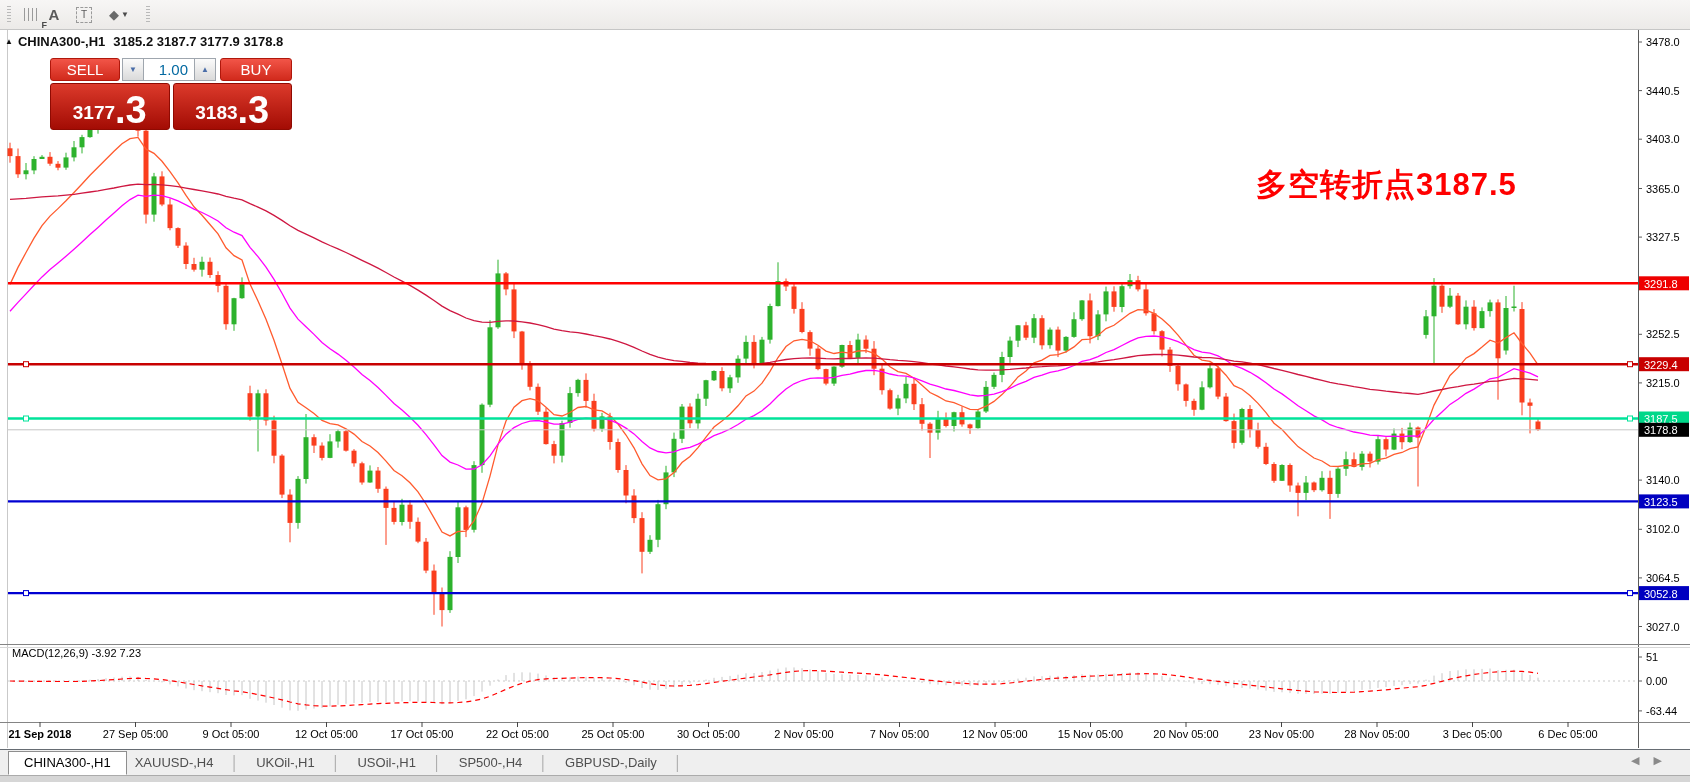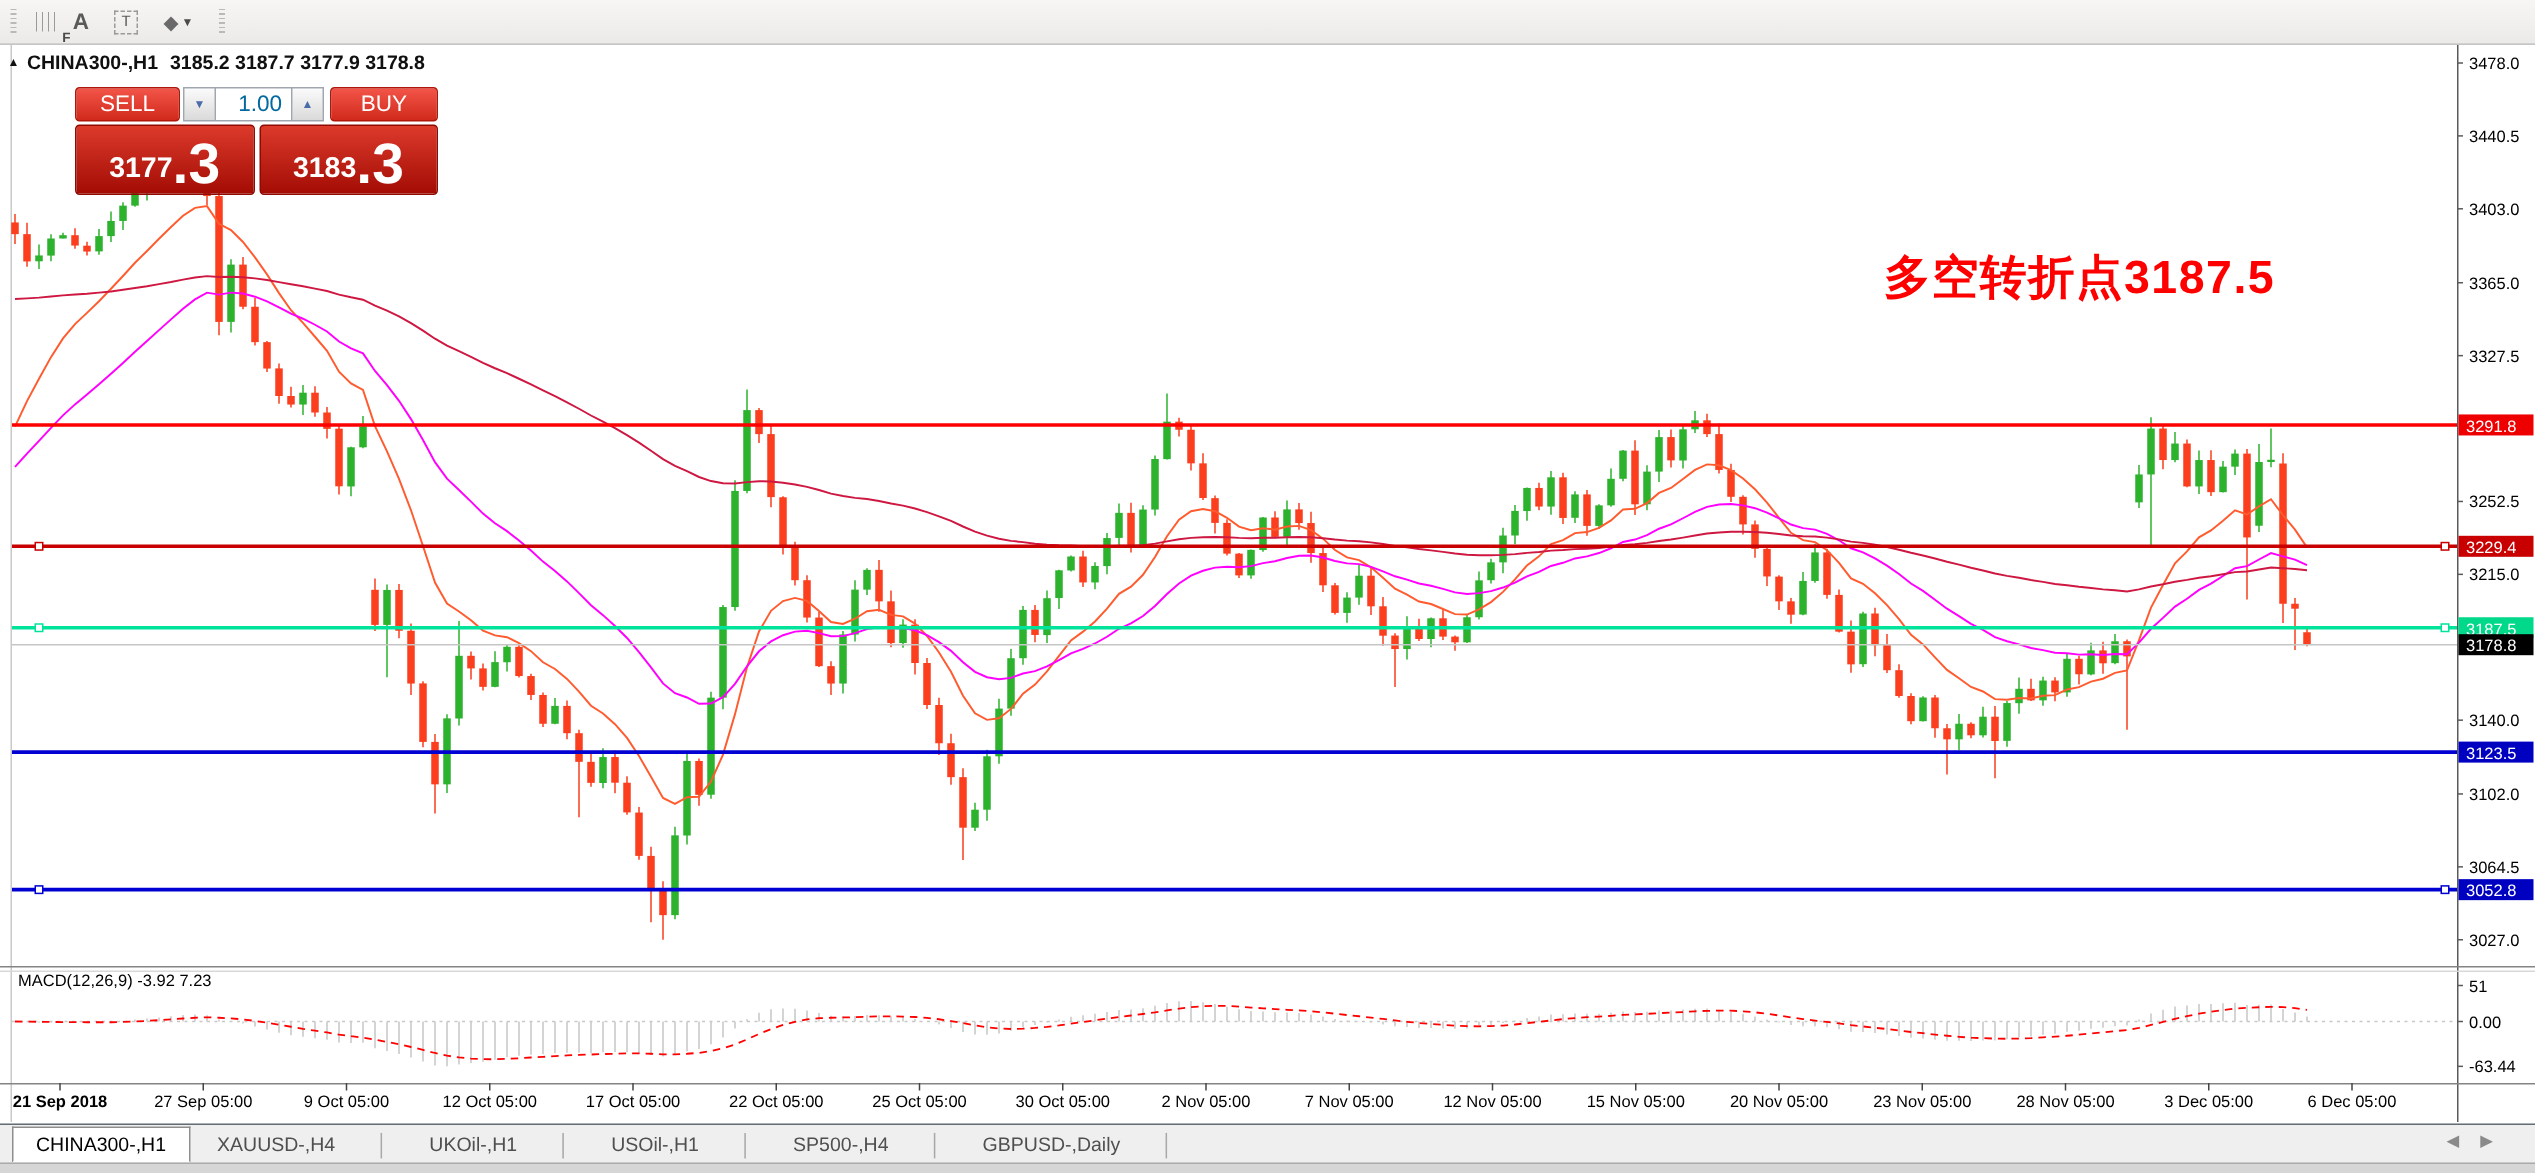--- a/index.html
+++ b/index.html
@@ -53,21 +53,21 @@
 
   
   .annotation{position:absolute;left:1256px;top:164px;z-index:4;font-size:31px;font-weight:bold;
               letter-spacing:1px;pointer-events:none;}
 
   
   .tabbar{position:absolute;left:0;top:749px;width:1690px;height:25px;z-index:6;background:#EFEFEF;
           border-top:1px solid #666C73;display:flex;align-items:center;font-size:13px;}
   .tab-active{background:#FFF;border:1px solid #8E8E8E;border-bottom:1px solid #FFF;height:22px;
               display:flex;align-items:center;padding:0 15px;margin-left:8px;color:#000;cursor:pointer;}
-  .tab-item{color:#4F4F4F;padding:0 18px;cursor:pointer;}
+  .tab-item{color:#4F4F4F;padding:0 8px;cursor:pointer;}
   .tab-sep{color:#A8A8A8;margin:0 9px;font-size:14px;}
   .tab-arrows{position:absolute;right:14px;top:4px;color:#8A8A8A;font-size:11px;letter-spacing:14px;cursor:pointer;}
   .bottomstrip{position:absolute;left:0;top:775px;width:1690px;height:7px;background:#D6D6D6;
                border-top:1px solid #ABABAB;z-index:6;}
 </style>
 </head>
 <body>
 
 <div class="screen">
 

